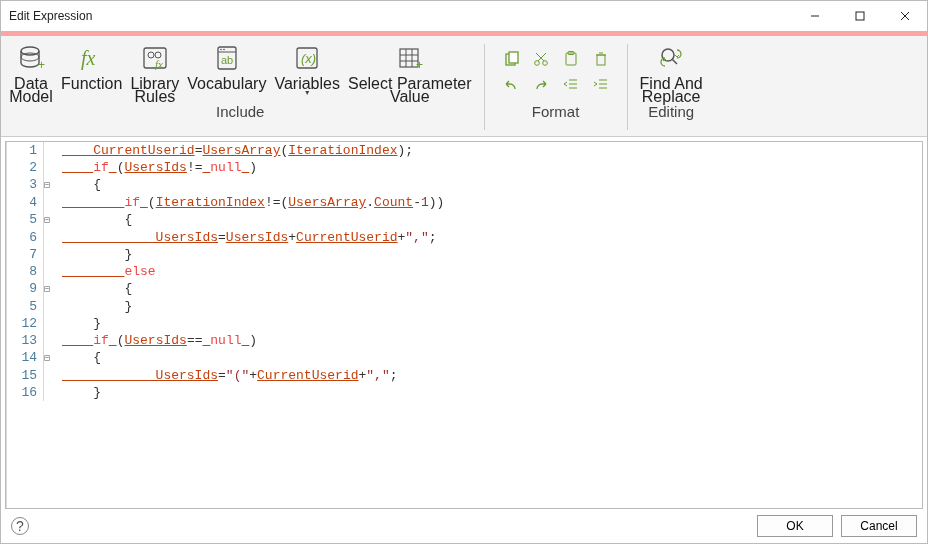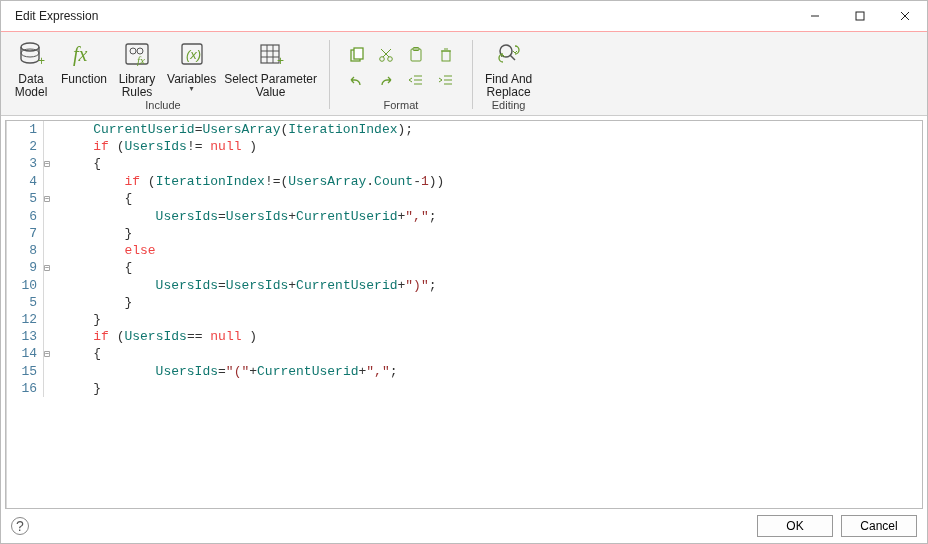--- a/index.html
+++ b/index.html
@@ -20,22 +20,22 @@
     flex-direction: column;
     border: 1px solid #bbb;
     box-sizing: border-box;
     background: #fff;
   }
   
   .titlebar {
     height: 30px;
     display: flex;
     align-items: center;
-    padding-left: 14px;
-    border-bottom: 1px solid #fca5a5;
+    padding-left: 8px;
+    border-bottom: 5px solid #fca5a5;
     background: #fff;
   }
   .titlebar .title {
     flex: 1;
     font-size: 12px;
   }
   .titlebar .ctrls {
     display: flex;
     height: 100%;
   }
@@ -60,24 +60,24 @@
     display: flex;
     flex-direction: column;
     align-items: center;
     padding: 0;
   }
   .ribbon-group .buttons {
     display: flex;
     align-items: flex-start;
   }
   .ribbon-group .group-label {
-    font-size: 11px;
+    font-size: 15px;
     color: #444;
     margin-top: 0;
-    margin-bottom: 2px;
+    margin-bottom: 14px;
     text-align: center;
   }
   .ribbon-sep {
     width: 1px;
     background: #ccc;
     margin: 4px 8px;
   }
   .rbtn {
     display: flex;
     flex-direction: column;
@@ -91,21 +91,21 @@
   .rbtn .icon {
     width: 32px;
     height: 32px;
     display:flex;
     align-items:center;
     justify-content:center;
     margin-bottom:3px;
     color:#555;
   }
   .rbtn .lbl {
-    font-size: 12px;
+    font-size: 16px;
     line-height: 13px;
     color: #222;
     white-space: pre;
     text-align: center;
   }
 
   .format-grid {
     display: grid;
     grid-template-columns: repeat(4, 28px);
     grid-template-rows: repeat(2, 24px);
@@ -159,21 +159,21 @@
     font-size:10px;
     padding-top:1px;
     user-select:none;
   }
   .src {
     display: table-cell;
     white-space: pre;
     padding-left: 6px;
   }
   .tok-kw { color: #ef4444; }
-  .tok-id { color: #0f766e; }
+  .tok-id { color: #c2410c; text-decoration: underline; }
   .tok-str { color: #9a3030; }
   .tok-num { color: #9a3030; }
   .tok-punc { color: #333; }
 
   
   .footer {
     height: 34px;
     display:flex;
     align-items:center;
     padding: 0 10px;
@@ -259,20 +259,32 @@
                 <rect x="3" y="4" width="22" height="20" rx="2" fill="none" stroke="#555" stroke-width="1.3"></rect>
                 <circle cx="10" cy="11" r="3" fill="none" stroke="#555"></circle>
                 <circle cx="17" cy="11" r="3" fill="none" stroke="#555"></circle>
                 <text x="14" y="24" font-size="11" font-style="italic" font-family="serif" fill="#6a9d2f">fx</text>
               </svg>
           </span>
           <span class="lbl">Library
 Rules</span>
         </div>
 
+        <div class="rbtn">
+          <span class="icon">
+            <svg width="28" height="28" viewBox="0 0 28 28">
+                <rect x="5" y="3" width="18" height="22" rx="2" fill="none" stroke="#555" stroke-width="1.3"></rect>
+                <path d="M5 8h18" stroke="#555"></path>
+                <circle cx="8" cy="5.5" r="0.8" fill="#555"></circle>
+                <circle cx="11" cy="5.5" r="0.8" fill="#555"></circle>
+                <text x="8" y="20" font-size="11" fill="#6a9d2f">ab</text>
+              </svg>
+          </span>
+          <span class="lbl">Vocabulary</span>
+        </div>
 
         <div class="rbtn">
           <span class="icon">
             <svg width="28" height="28" viewBox="0 0 28 28">
                 <rect x="4" y="4" width="20" height="20" rx="2" fill="none" stroke="#555" stroke-width="1.3"></rect>
                 <text x="8" y="19" font-size="13" font-style="italic" fill="#6a9d2f">(x)</text>
               </svg>
           </span>
           <span class="lbl">Variables</span>
           <span style="font-size:8px;color:#444;margin-top:-2px">▾</span>
@@ -430,25 +442,20 @@
             <div class="gutter">8</div>
             <div class="fold"></div>
             <div class="src"><span class="tok-id">        </span><span class="tok-kw">else</span></div>
           </div>
           <div class="line">
             <div class="gutter">9</div>
             <div class="fold">⊟</div>
             <div class="src"><span class="tok-punc">        {</span></div>
           </div>
           <div class="line">
-            <div class="gutter">10</div>
-            <div class="fold"></div>
-            <div class="src"><span class="tok-id">            UsersIds</span><span class="tok-punc">=</span><span class="tok-id">UsersIds</span><span class="tok-punc">+</span><span class="tok-id">CurrentUserid</span><span class="tok-punc">+</span><span class="tok-str">")"</span><span class="tok-punc">;</span></div>
-          </div>
-          <div class="line">
             <div class="gutter">5</div>
             <div class="fold"></div>
             <div class="src"><span class="tok-punc">        }</span></div>
           </div>
           <div class="line">
             <div class="gutter">12</div>
             <div class="fold"></div>
             <div class="src"><span class="tok-punc">    }</span></div>
           </div>
           <div class="line">

